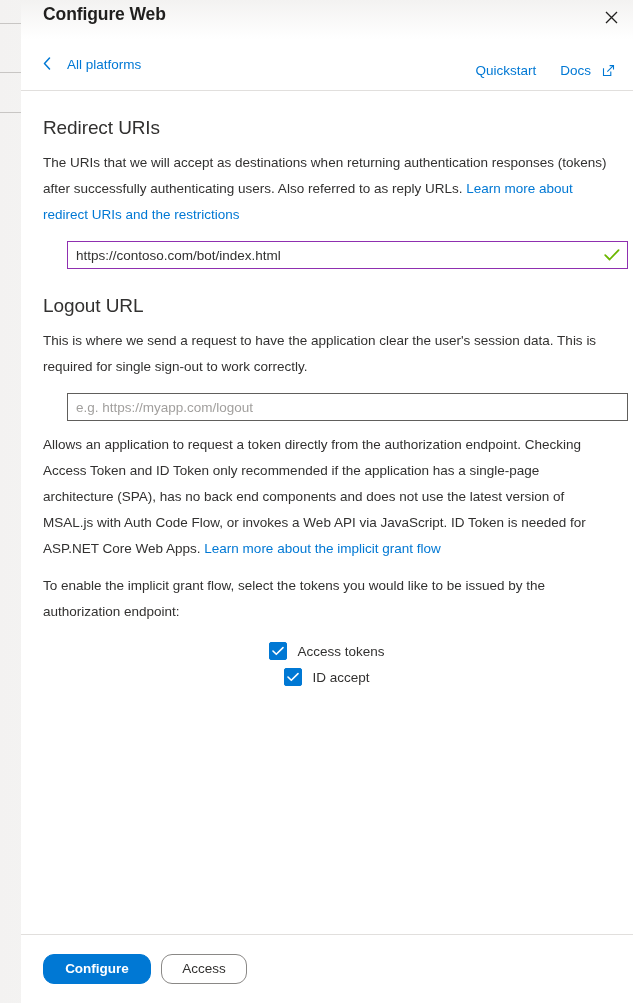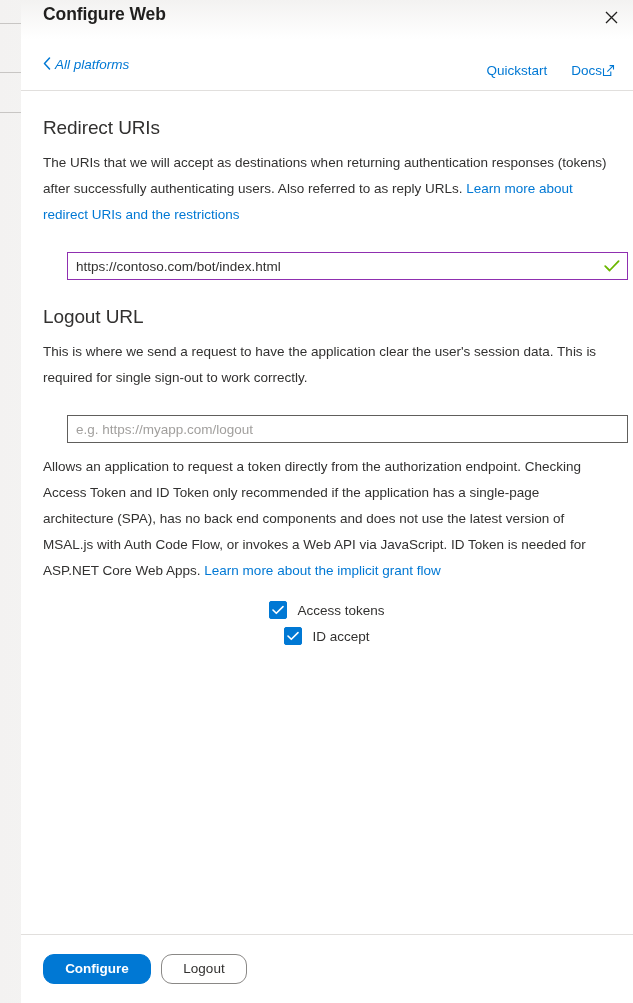--- a/index.html
+++ b/index.html
@@ -100,23 +100,22 @@
     flex: 0 0 auto;
     border-bottom: 1px solid #e1dfdd;
     background: #ffffff;
   }
   .cmd-left {
     position: absolute;
     left: 22px;
     top: 11px;
     display: flex;
     align-items: flex-end;
-    gap: 4px;
-    cursor: pointer;
-    font-style: italic;
+    gap: 16px;
+    cursor: pointer;
   }
   .chev-back {
     display: inline-block;
     color: #0078d4;
     font-size: 14px;
     line-height: 1;
     transform: translateY(0px);
   }
   .link-blue {
     color: #0078d4;
@@ -128,21 +127,21 @@
     position: absolute;
     right: 18px;
     top: 17px;
     display: flex;
     align-items: center;
     gap: 24px;
   }
   .docs-wrap {
     display: flex;
     align-items: center;
-    gap: 0;
+    gap: 11px;
     cursor: pointer;
   }
   .ext-icon svg { display: block; }
 
   
   .dlg-body {
     flex: 1 1 auto;
     overflow: hidden;
     padding: 0 22px;
     background: #ffffff;
@@ -163,21 +162,21 @@
   }
   .inline-link {
     color: #0078d4;
     text-decoration: none;
     cursor: pointer;
   }
 
   
   .tb-wrap {
     position: relative;
-    margin-top: 24px;
+    margin-top: 13px;
     width: 561px;
     height: 28px;
     padding-left: 24px;
   }
   .tb {
     box-sizing: border-box;
     width: 561px;
     height: 28px;
     border: 1px solid #605e5c;
     background: #ffffff;
@@ -327,20 +326,21 @@
 
     <h2 class="section-title">Logout URL</h2>
     <p class="section-desc">This is where we send a request to have the application clear the user's session data. This is required for single sign-out to work correctly.</p>
 
     <div class="tb-wrap">
       <input class="tb" type="text" placeholder="e.g. https://myapp.com/logout" style="">
     </div>
 
     <p class="section-desc"><span>Allows an application to request a token directly from the authorization endpoint. Checking Access Token and ID Token only recommended if the application has a single-page architecture (SPA), has no back end components and does not use the latest version of MSAL.js with Auth Code Flow, or invokes a Web API via JavaScript. ID Token is needed for ASP.NET Core Web Apps. </span><span class="inline-link">Learn more about the implicit grant flow</span></p>
 
+    <p class="section-desc">To enable the implicit grant flow, select the tokens you would like to be issued by the authorization endpoint:</p>
 
     <div class="cb-list">
       <div class="cb-row">
         <span class="cb-box">
           <svg width="12" height="10" viewBox="0 0 12 10">
             <path d="M1 5 L4.3 8.3 L11 1.6" stroke="#ffffff" stroke-width="1.6" fill="none" stroke-linecap="round" stroke-linejoin="round"></path>
           </svg>
         </span>
         <span class="cb-label">Access tokens</span>
       </div>
@@ -351,16 +351,16 @@
           </svg>
         </span>
         <span class="cb-label">ID accept</span>
       </div>
     </div>
 
   </div>
 
   <div class="dlg-footer">
     <button class="btn btn-primary">Configure</button>
-    <button class="btn btn-default">Logout</button>
+    <button class="btn btn-default">Access</button>
   </div>
 
 </div>
 
 </body></html>

